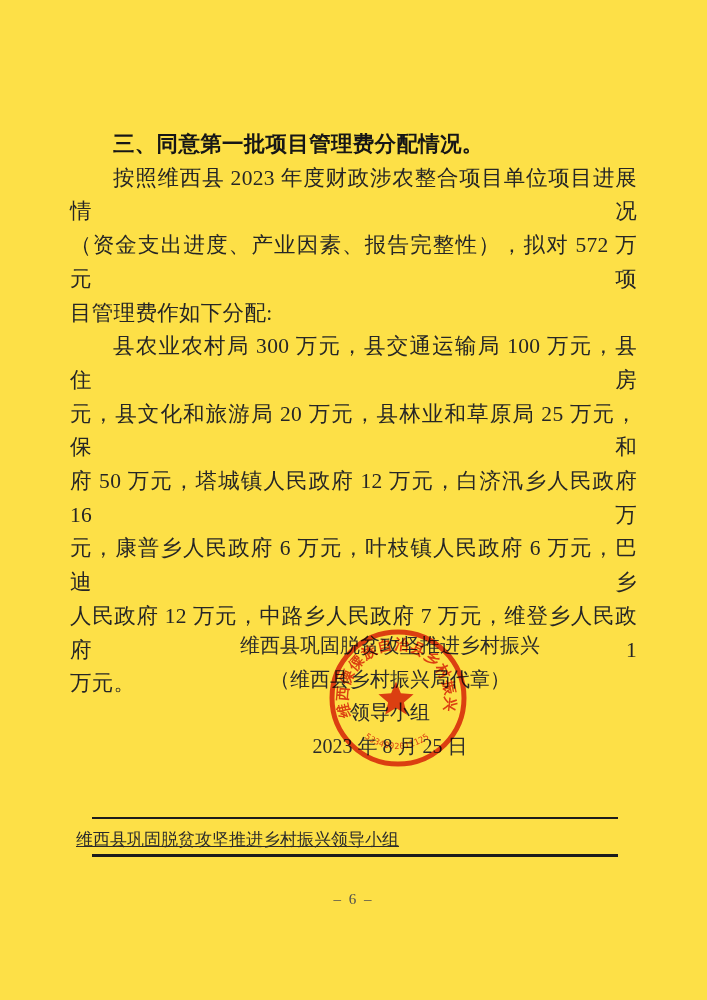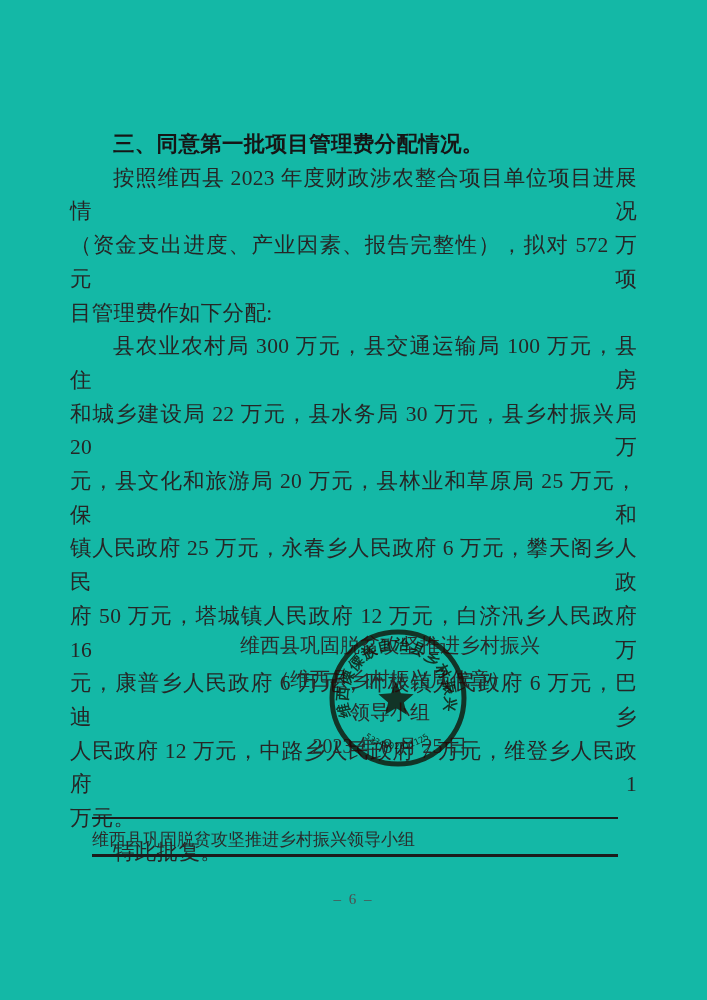--- a/index.html
+++ b/index.html
@@ -1,19 +1,19 @@
 <!DOCTYPE html>
 <html><head>
 <meta charset="utf-8">
 <style>
   html,body{margin:0;padding:0;background:#ffffff;}
   #page{
     position:relative;
     width:707px;height:1000px;
-    background:#14b8a6;
+    background:#fde047;
     overflow:hidden;
     font-family:"Liberation Serif","DejaVu Serif",serif;
     color:#262626;
   }
   
   .doc-body{
     position:absolute;
     left:70px;top:128px;width:567px;
     font-size:21.5px;line-height:33.7px;
     text-align:justify;
@@ -43,23 +43,23 @@
     opacity:.88;
     mix-blend-mode:multiply;
     pointer-events:none;
   }
   
   .footer-rule-top{
     position:absolute;left:92px;top:817px;width:526px;height:2px;
     background:#1c1c1c;
   }
   .footer-row{
-    position:absolute;left:92px;top:829px;width:526px;
+    position:absolute;left:76px;top:829px;width:526px;
     display:flex;justify-content:flex-start;align-items:baseline;
-    font-size:17px;color:#2b2b2b;line-height:22px;
+    font-size:17px;color:#2b2b2b;line-height:22px;text-decoration:underline;
   }
   .footer-rule-bottom{
     position:absolute;left:92px;top:854px;width:526px;height:2.5px;
     background:#1c1c1c;
   }
   .page-number{
     position:absolute;left:0;top:891px;width:707px;
     text-align:center;font-size:15px;color:#4e4e4e;
     letter-spacing:2px;
   }
@@ -68,28 +68,25 @@
 <body>
 
 <div id="page">
 
   <div class="doc-body">
     <div class="line heading indent">三、同意第一批项目管理费分配情况。</div>
     <div class="line jl indent">按照维西县 2023 年度财政涉农整合项目单位项目进展情况</div>
     <div class="line jl">（资金支出进度、产业因素、报告完整性），拟对 572 万元项</div>
     <div class="line">目管理费作如下分配:</div>
     <div class="line jl indent">县农业农村局 300 万元，县交通运输局 100 万元，县住房</div>
-    <div class="line jl">和城乡建设局 22 万元，县水务局 30 万元，县乡村振兴局 20 万</div>
     <div class="line jl">元，县文化和旅游局 20 万元，县林业和草原局 25 万元，保和</div>
-    <div class="line jl">镇人民政府 25 万元，永春乡人民政府 6 万元，攀天阁乡人民政</div>
     <div class="line jl">府 50 万元，塔城镇人民政府 12 万元，白济汛乡人民政府 16 万</div>
     <div class="line jl">元，康普乡人民政府 6 万元，叶枝镇人民政府 6 万元，巴迪乡</div>
     <div class="line jl">人民政府 12 万元，中路乡人民政府 7 万元，维登乡人民政府 1</div>
     <div class="line">万元。</div>
-    <div class="line indent">特此批复。</div>
   </div>
 
   <div class="sig-block">
     <div class="sig-line">维西县巩固脱贫攻坚推进乡村振兴</div>
     <div class="sig-line">（维西县乡村振兴局代章）</div>
     <div class="sig-line">领导小组</div>
     <div class="sig-line">2023 年 8 月 25 日</div>
   </div>
 
   <svg class="seal" viewBox="0 0 144 148" xmlns="http://www.w3.org/2000/svg">

